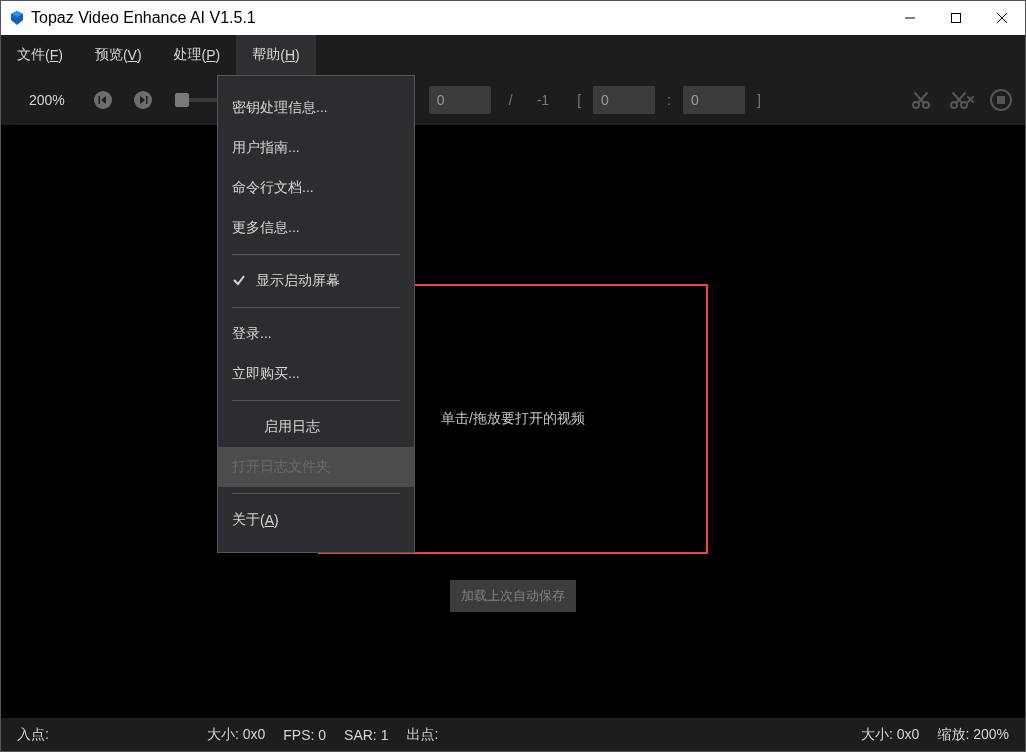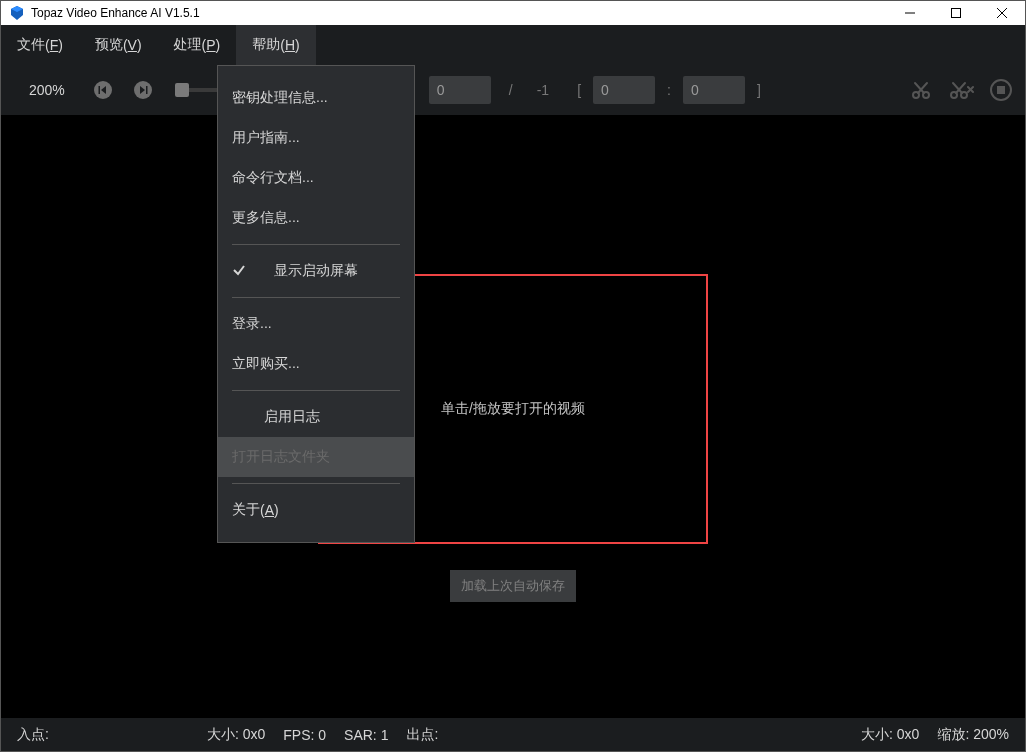--- a/index.html
+++ b/index.html
@@ -1,19 +1,19 @@
 <!DOCTYPE html>
 <html><head>
 <meta charset="utf-8">
 <style>
   * { margin:0; padding:0; box-sizing:border-box; font-family:"Microsoft YaHei","Segoe UI",sans-serif; }
   html,body { width:1026px; height:752px; overflow:hidden; background:#000; }
   .window { width:1026px; height:752px; display:flex; flex-direction:column; border:1px solid #555; }
 
-  .titlebar { height:24px; background:#fff; display:flex; align-items:center; font-size:12px; color:#000; }
+  .titlebar { height:34px; background:#fff; display:flex; align-items:center; font-size:16px; color:#000; }
   .titlebar .logo { width:16px; height:16px; margin:0 6px 0 8px; }
   .titlebar .title { flex:0 0 auto; }
   .titlebar .spacer { flex:1; }
   .win-btn { width:46px; height:30px; display:flex; align-items:center; justify-content:center; }
   .win-btn svg { stroke:#000; stroke-width:1; fill:none; }
 
   .menubar { height:40px; background:#1b1d1f; display:flex; align-items:stretch; color:#d6d6d6; font-size:14px; position:relative; }
   .menu-item { display:flex; align-items:center; padding:8px 16px; cursor:default; }
   .menu-item.active { background:#2d2f32; }
   .menu-item u { text-decoration:underline; }
@@ -38,21 +38,21 @@
   .dropzone { position:absolute; left:317px; top:159px; width:390px; height:270px; border:2px solid #ef4444; display:flex; align-items:center; justify-content:center; color:#c4c4c4; font-size:14px; text-align:center; }
   .load-btn { position:absolute; left:449px; top:455px; width:126px; height:32px; background:#3a3c3e; color:#808080; font-size:13px; display:flex; align-items:center; justify-content:center; }
 
   .statusbar { height:33px; background:#1b1d1f; color:#d6d6d6; font-size:14px; display:flex; align-items:center; padding:0 16px; }
   .statusbar .grp { margin-right:18px; }
   .statusbar .bold { font-weight:normal; }
   .status-spacer { flex:1; }
 
   .dropdown { position:absolute; left:216px; top:40px; width:198px; background:#2b2d30; border:1px solid #555; color:#d6d6d6; font-size:14px; z-index:10; padding:12px 0; }
   .dd-item { height:40px; display:flex; align-items:center; padding:0 14px; }
-  .dd-item.check { gap:28px; padding-left:14px; }
+  .dd-item.check { gap:10px; padding-left:14px; }
   .dd-item.disabled { color:#6a6a6a; background:#4a4c4e; }
   .dd-item.indent { padding-left:46px; }
   .dd-sep { height:1px; background:#555; margin:6px 14px; }
   .check-icon svg { stroke:#d6d6d6; stroke-width:2; fill:none; }
 </style>
 </head>
 <body>
 
 <div class="window">
   <div class="titlebar">

